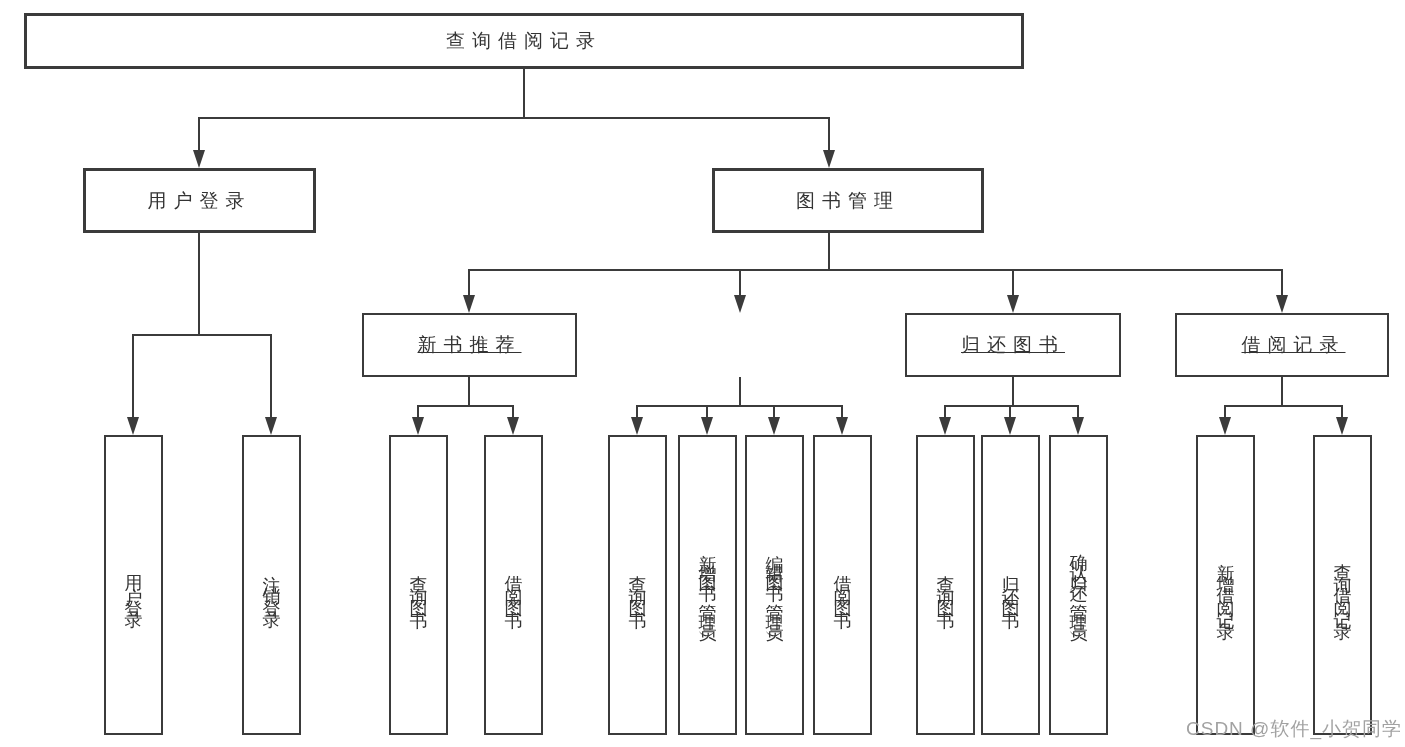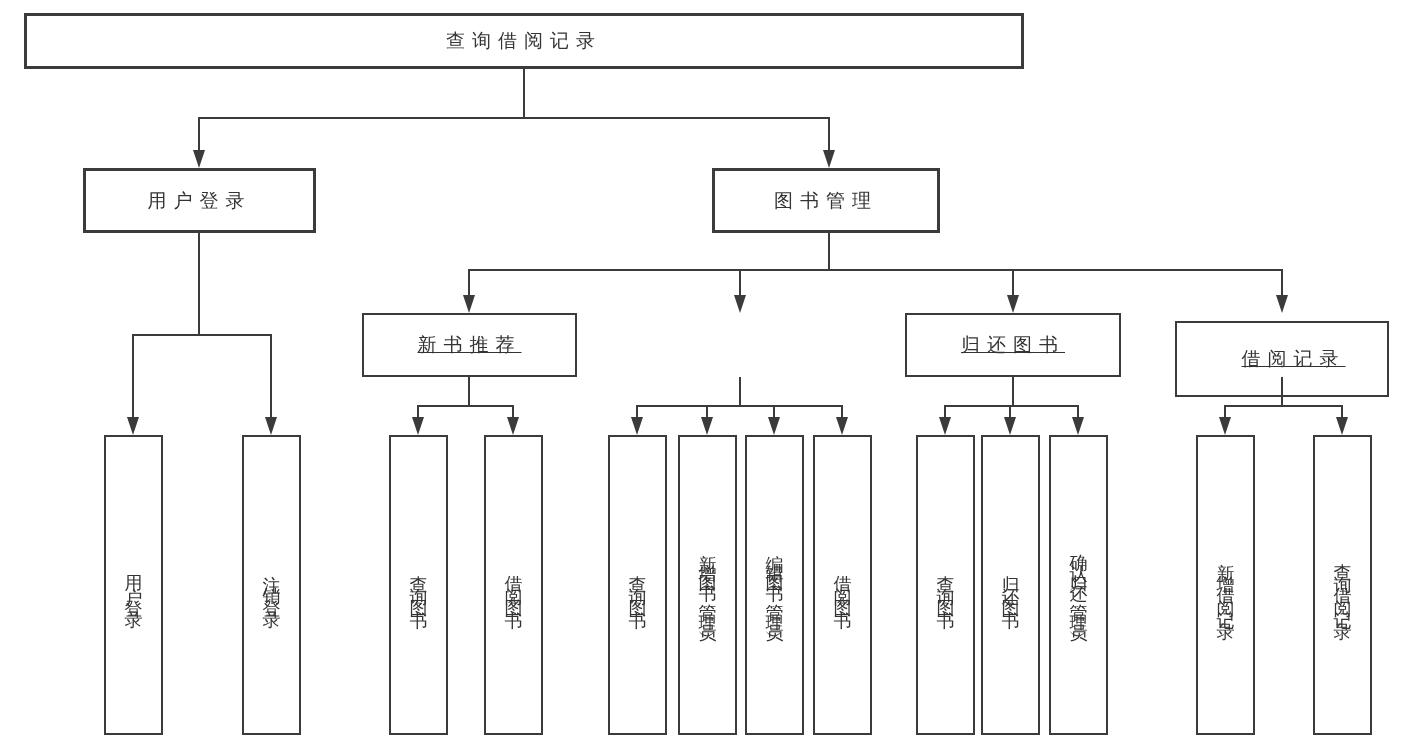--- a/index.html
+++ b/index.html
@@ -57,21 +57,21 @@
   <div class="box" style="left:24px;top:13px;width:1000px;height:56px;">查询借阅记录</div>
 
   <div class="vl" style="left:523px;top:69px;height:50px;"></div>
   <div class="hl" style="left:198px;top:117px;width:632px;"></div>
   <div class="vl" style="left:198px;top:117px;height:35px;"></div>
   <div class="arr" style="left:193px;top:150px;"></div>
   <div class="vl" style="left:828px;top:117px;height:35px;"></div>
   <div class="arr" style="left:823px;top:150px;"></div>
 
   <div class="box" style="left:83px;top:168px;width:233px;height:65px;">用户登录</div>
-  <div class="box" style="left:712px;top:168px;width:228px;height:65px;">图书管理</div>
+  <div class="box" style="left:712px;top:168px;width:272px;height:65px;">图书管理</div>
 
   <div class="vl" style="left:198px;top:233px;height:102px;"></div>
   <div class="hl" style="left:133px;top:334px;width:139px;"></div>
   <div class="vl" style="left:132px;top:334px;height:85px;"></div>
   <div class="arr" style="left:127px;top:417px;"></div>
   <div class="vl" style="left:270px;top:334px;height:85px;"></div>
   <div class="arr" style="left:265px;top:417px;"></div>
 
   <div class="vl" style="left:828px;top:233px;height:38px;"></div>
   <div class="hl" style="left:469px;top:269px;width:814px;"></div>
@@ -79,21 +79,21 @@
   <div class="arr" style="left:463px;top:295px;"></div>
   <div class="vl" style="left:739px;top:269px;height:28px;"></div>
   <div class="arr" style="left:734px;top:295px;"></div>
   <div class="vl" style="left:1012px;top:269px;height:28px;"></div>
   <div class="arr" style="left:1007px;top:295px;"></div>
   <div class="vl" style="left:1281px;top:269px;height:28px;"></div>
   <div class="arr" style="left:1276px;top:295px;"></div>
 
   <div class="box l3" style="left:362px;top:313px;width:215px;height:64px;">新书推荐</div>
   <div class="box l3" style="left:905px;top:313px;width:216px;height:64px;">归还图书</div>
-  <div class="box l3" style="left:1175px;top:321px;width:214px;height:76px;padding-left:23px;">借阅记录</div>
+  <div class="box l3" style="left:1175px;top:313px;width:214px;height:64px;padding-left:23px;">借阅记录</div>
 
   <div class="vl" style="left:468px;top:377px;height:29px;"></div>
   <div class="hl" style="left:418px;top:405px;width:96px;"></div>
   <div class="vl" style="left:417px;top:405px;height:14px;"></div>
   <div class="arr" style="left:412px;top:417px;"></div>
   <div class="vl" style="left:512px;top:405px;height:14px;"></div>
   <div class="arr" style="left:507px;top:417px;"></div>
 
   <div class="vl" style="left:739px;top:377px;height:29px;"></div>
   <div class="hl" style="left:637px;top:405px;width:206px;"></div>
@@ -133,14 +133,15 @@
   <div class="leaf" style="left:745px;letter-spacing:10px;">编辑图书（管理员）</div>
   <div class="leaf" style="left:813px;">借阅图书</div>
 
   <div class="leaf" style="left:916px;">查询图书</div>
   <div class="leaf" style="left:981px;">归还图书</div>
   <div class="leaf" style="left:1049px;letter-spacing:10px;">确认归还（管理员）</div>
 
   <div class="leaf" style="left:1196px;">新增借阅记录</div>
   <div class="leaf" style="left:1313px;">查询借阅记录</div>
 
+  <div class="watermark">CSDN @软件_小贺同学</div>
 
 </div>
 
 </body></html>

